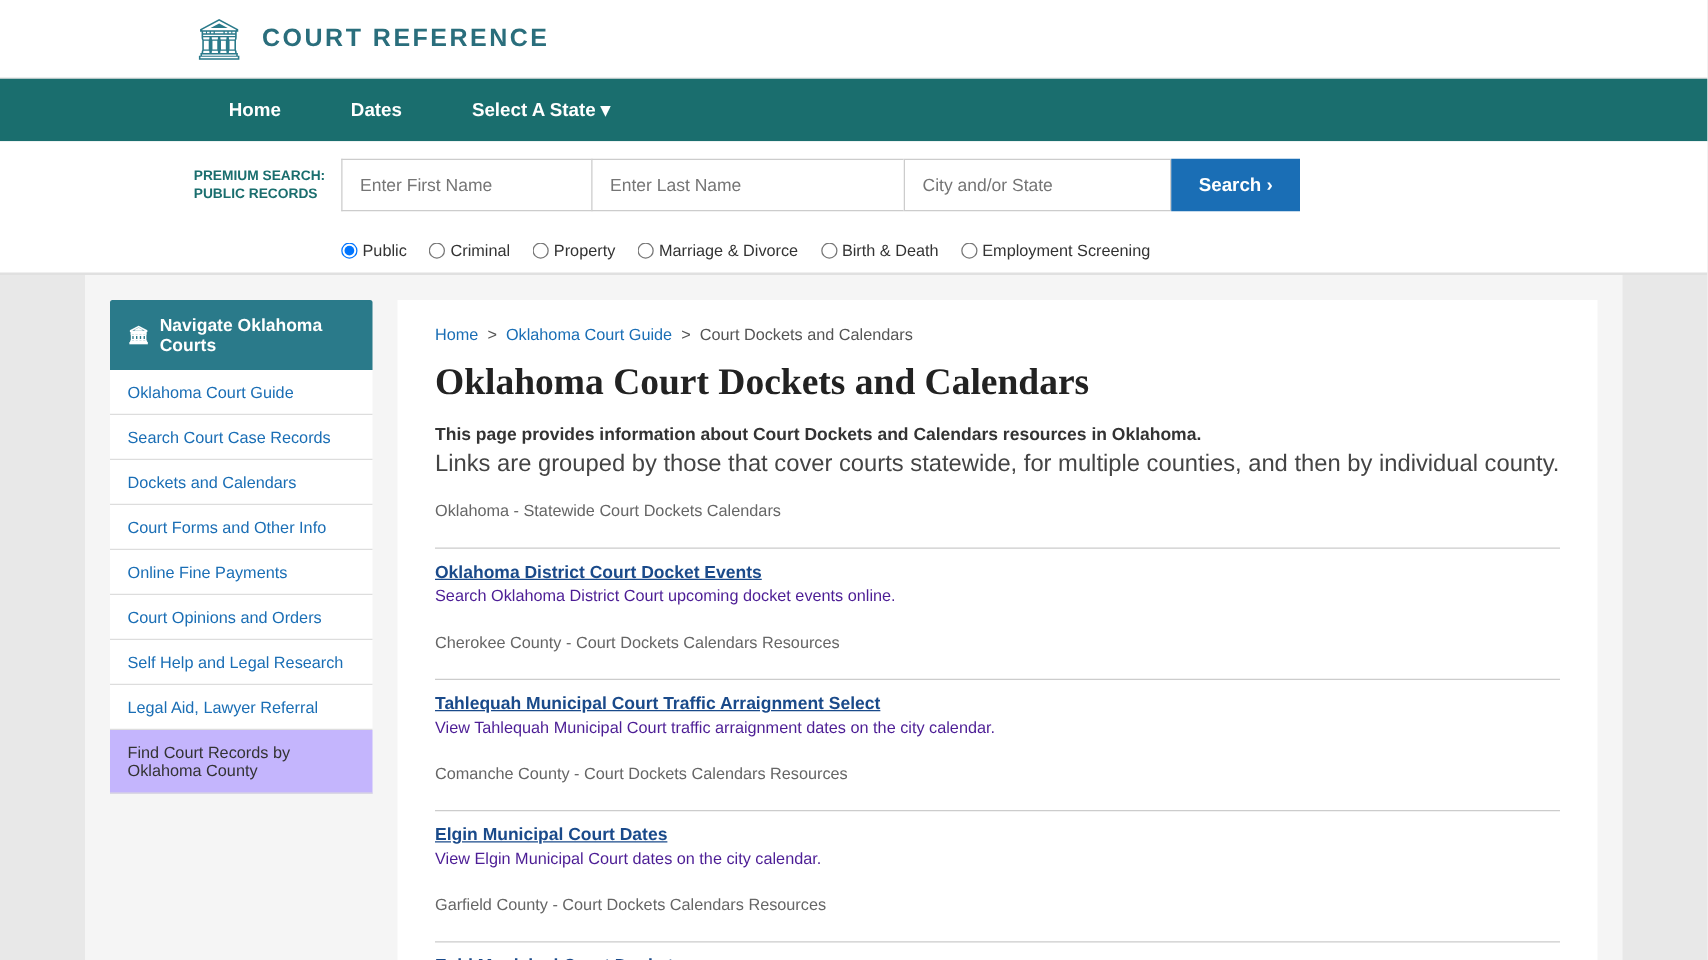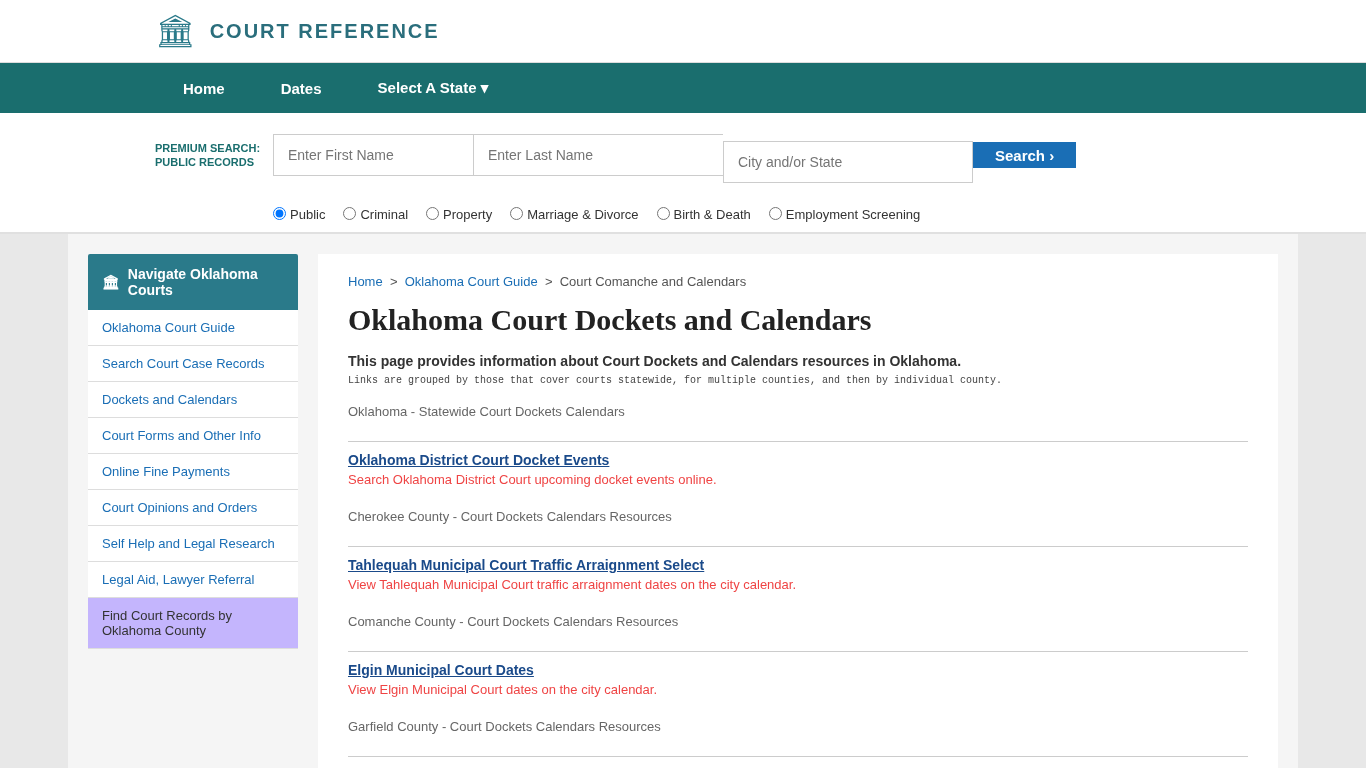--- a/index.html
+++ b/index.html
@@ -58,42 +58,42 @@
     }
     .search-input {
       border: 1px solid #ccc;
       padding: 10px 14px;
       font-size: 14px;
       color: #3b82f6;
       height: 42px;
     }
     #search-first { width: 200px; border-right: none; }
     #search-last { width: 250px; border-right: none; }
-    #search-city { width: 250px; margin-top: 14px; }
+    #search-city { width: 214px; }
     #search-button {
       background: #1a6eb5;
       color: #fff;
       border: none;
       padding: 10px 22px;
       font-size: 15px;
       font-weight: bold;
       cursor: pointer;
-      height: 26px;
+      height: 42px;
       display: flex;
       align-items: center;
       gap: 6px;
     }
     #radio-row {
       display: flex;
       align-items: center;
       gap: 18px;
       padding-left: 118px;
       font-size: 13px;
     }
-    .radio-option { display: flex; align-items: flex-start; gap: 4px; cursor: pointer; }
+    .radio-option { display: flex; align-items: center; gap: 4px; cursor: pointer; }
 
     
     #main-wrap {
       max-width: 1230px;
       margin: 0 auto;
       padding: 20px 20px;
       display: flex;
       gap: 20px;
       background: #f5f5f5;
     }
@@ -150,44 +150,43 @@
       color: #222;
       margin-bottom: 16px;
       font-family: Georgia, serif;
     }
     #page-intro-bold {
       font-weight: bold;
       margin-bottom: 6px;
       font-size: 14px;
     }
     #page-intro-normal {
-      font-size: 10px;
+      font-size: 19px;
       color: #444;
-      font-family: Liberation Mono, monospace;
     }
 
     .section-header {
       font-size: 13px;
       color: #666;
       border-bottom: 1px solid #ccc;
       padding-bottom: 22px;
       margin-bottom: 10px;
       margin-top: 18px;
     }
     .resource-entry { margin-bottom: 14px; padding-bottom: 4px; }
     .resource-link {
       color: #1a4a8a;
       font-weight: bold;
       font-size: 14px;
       text-decoration: underline;
       cursor: pointer;
     }
     .resource-desc {
       font-size: 13px;
-      color: #ef4444;
+      color: #4c1d95;
       margin-top: 4px;
     }
   </style>
 </head>
 <body>
 
 <div id="header">
   <span id="header-logo-icon">🏛</span>
   <span id="header-title">COURT REFERENCE</span>
 </div>
@@ -252,21 +251,21 @@
     <div id="sidebar-footer">Find Court Records by Oklahoma County</div>
   </div>
 
   <div id="content">
 
     <div id="breadcrumb">
       <a>Home</a>
       &nbsp;&gt;&nbsp;
       <a>Oklahoma Court Guide</a>
       &nbsp;&gt;&nbsp;
-      <span>Court Comanche and Calendars</span>
+      <span>Court Dockets and Calendars</span>
     </div>
 
     <h1 id="page-title">Oklahoma Court Dockets and Calendars</h1>
 
     <p id="page-intro-bold">This page provides information about Court Dockets and Calendars resources in Oklahoma.</p>
     <p id="page-intro-normal">Links are grouped by those that cover courts statewide, for multiple counties, and then by individual county.</p>
 
     <div id="sections-container">
         <div>
           <div class="section-header">Oklahoma - Statewide Court Dockets Calendars</div>

